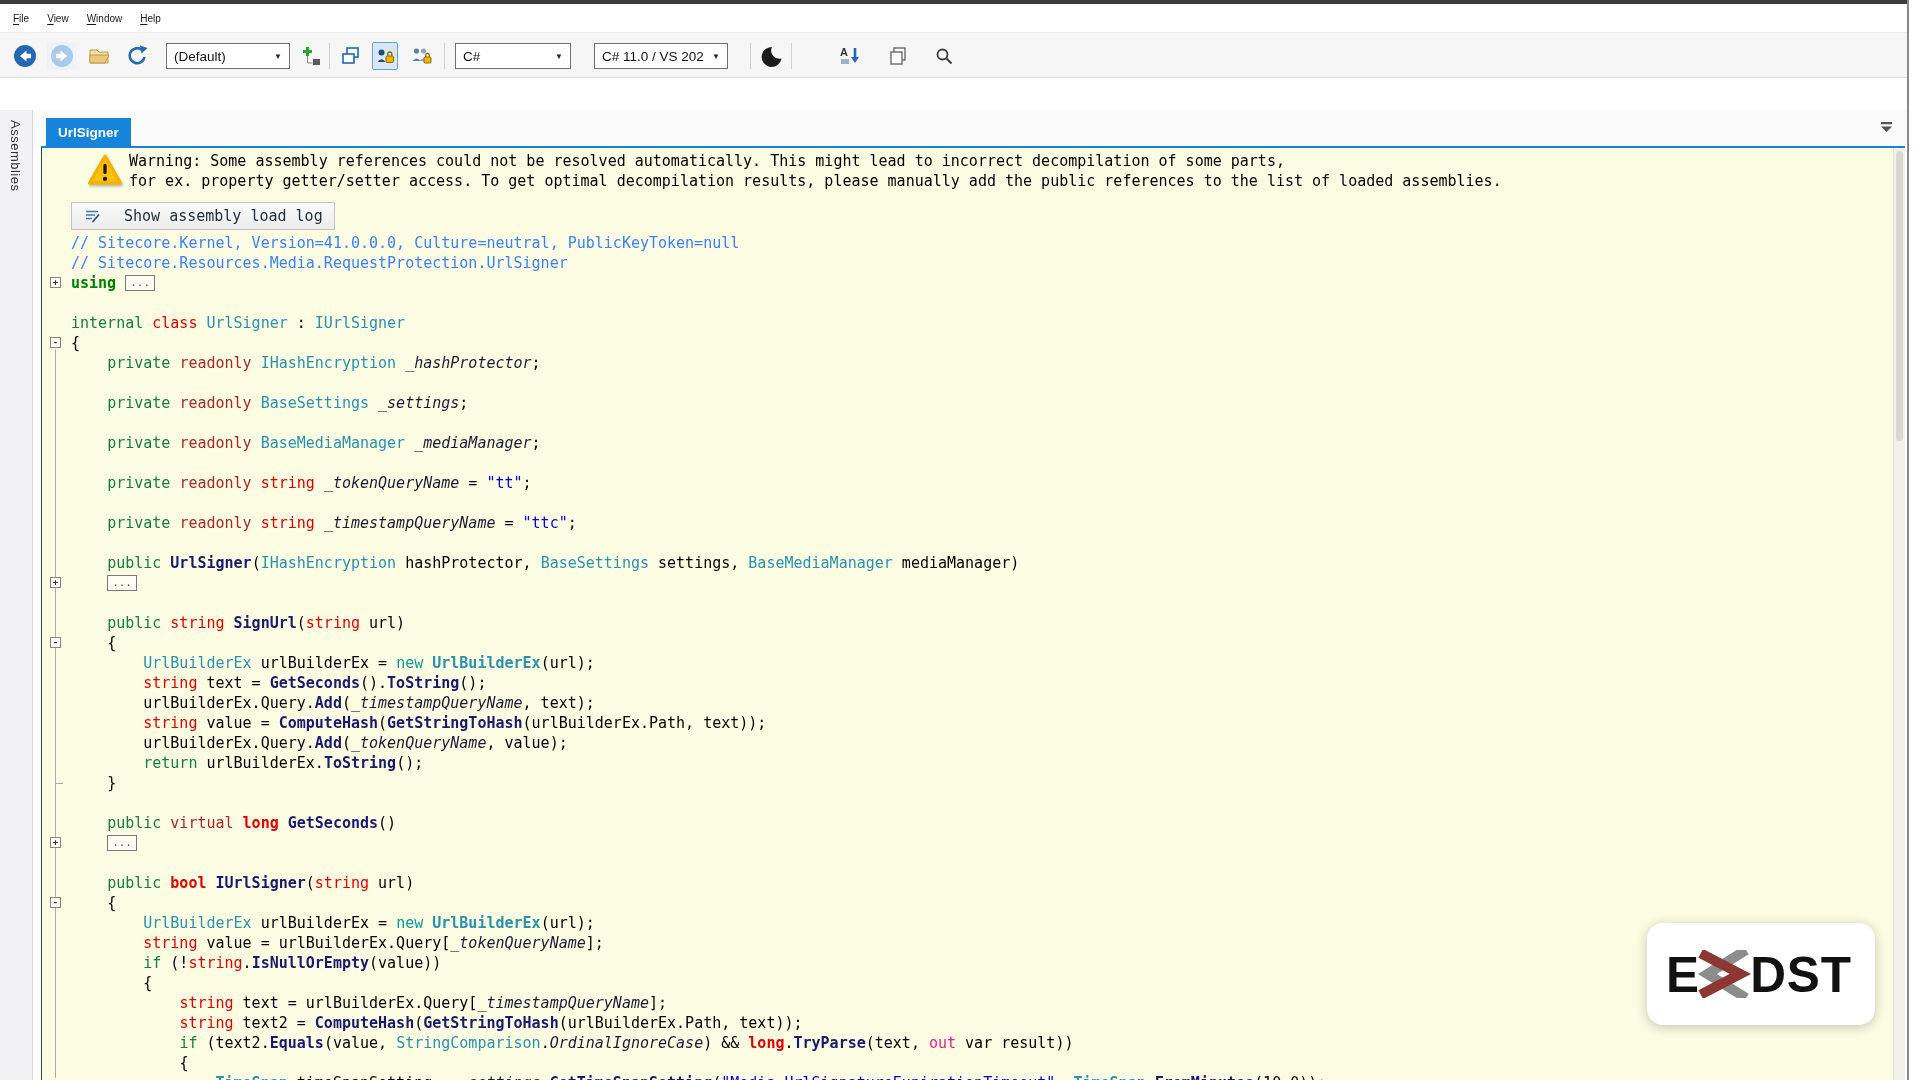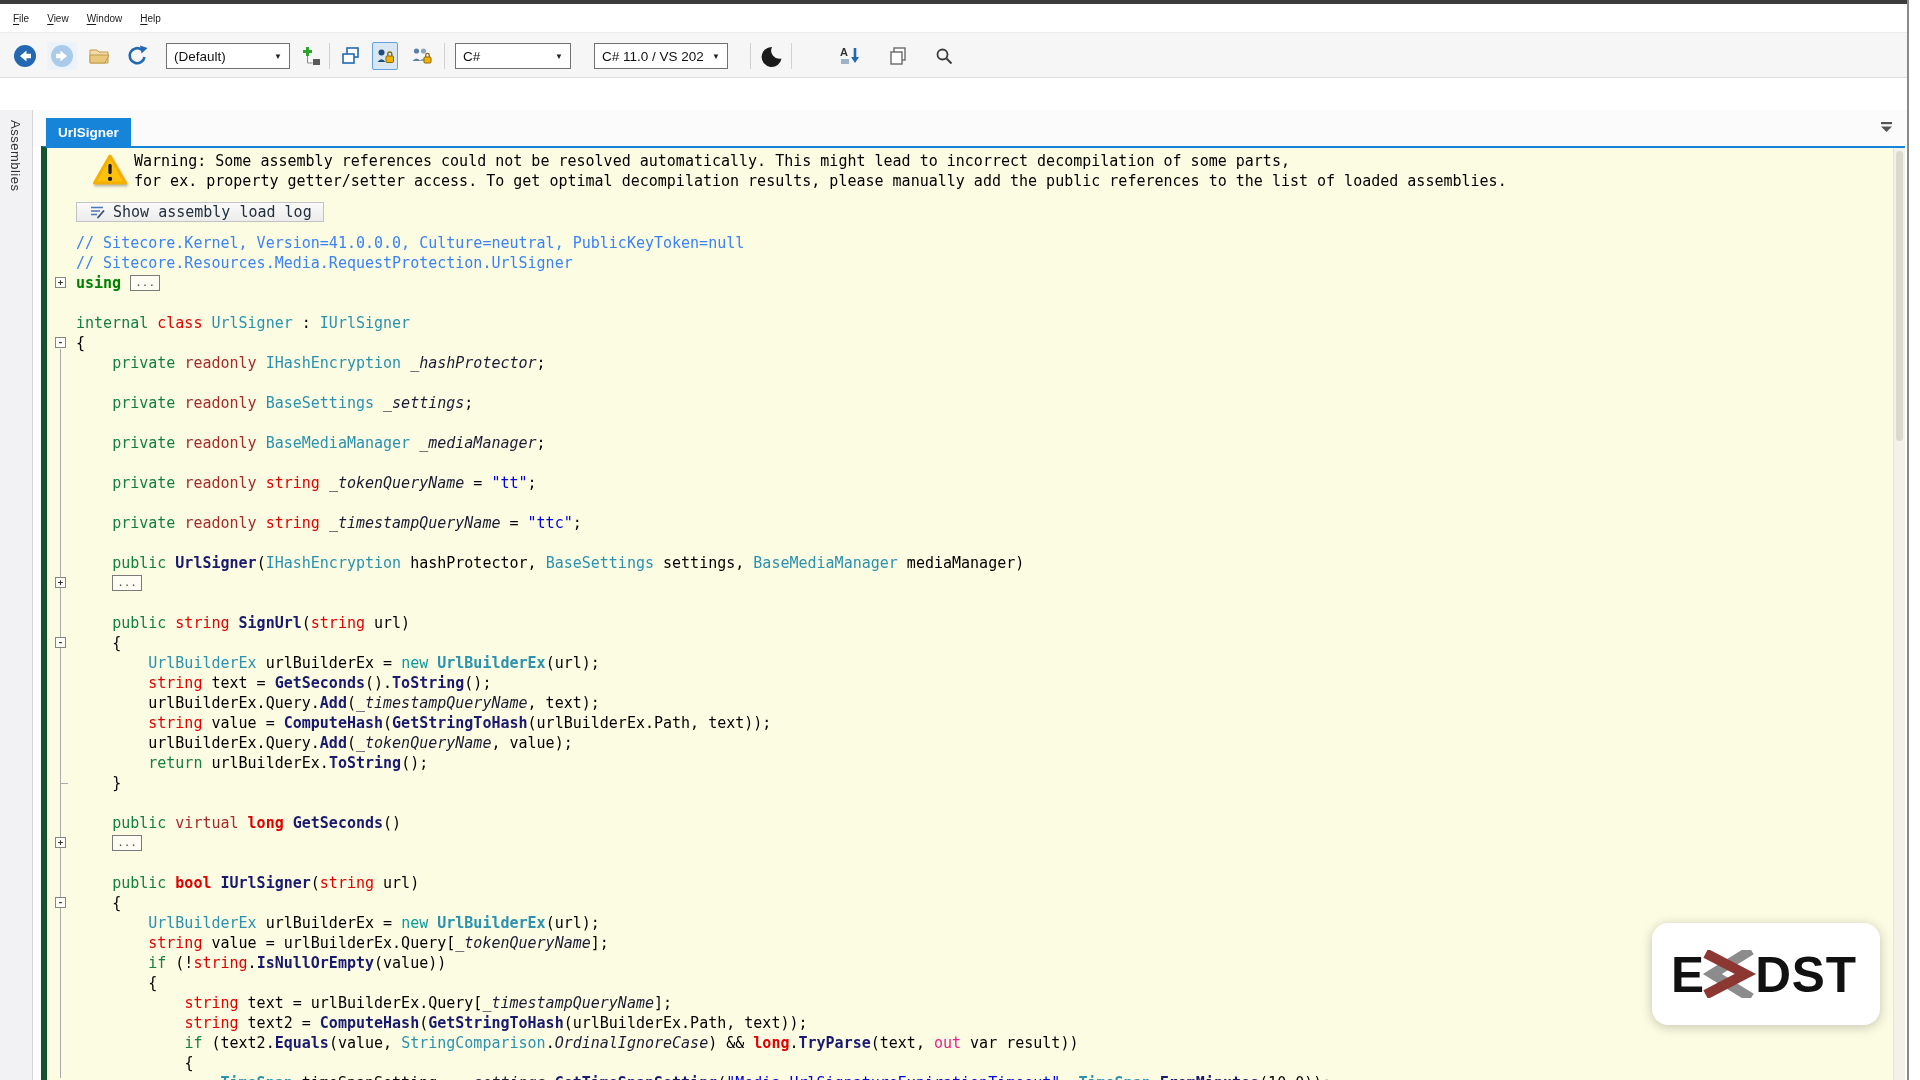--- a/index.html
+++ b/index.html
@@ -34,25 +34,25 @@
   .tb-softbg{background:#ECF3FB;border-radius:2px}
   
   .side-strip{position:absolute;left:0;top:110px;bottom:0;width:33px;background:#f2f2f4;border-right:1px solid #d5d5d8;cursor:pointer}
   .side-label{writing-mode:vertical-rl;font-size:13px;color:#333;position:absolute;left:8px;top:10px;letter-spacing:.5px}
   .content{position:absolute;left:33px;top:110px;right:0;bottom:0;background:#fff}
   .tabstrip{height:36px;background:#fbfbfb;position:relative}
   .tab-active{position:absolute;left:13px;bottom:0;height:28px;background:var(--accent-blue);color:#fff;
     font-size:13.5px;font-weight:bold;display:flex;align-items:center;padding:0 12px;cursor:pointer}
   .tab-list-btn{position:absolute;right:14px;bottom:9px;cursor:pointer}
   .codepanel{position:absolute;left:8px;right:2px;top:36px;bottom:0;background:var(--panel-yellow);
-    border-left:6px solid #14532d;border-top:2.5px solid var(--accent-blue);overflow:hidden}
+    border-left:1px solid #14532d;border-top:2.5px solid var(--accent-blue);overflow:hidden}
   
   .warn-icon{position:absolute;left:46px;top:6px;filter:drop-shadow(1px 2px 1px rgba(0,0,0,.25))}
   .warn-line{position:absolute;left:87px;white-space:pre;font:15px/20px "DejaVu Sans Mono",monospace;color:#000}
-  .loadlog-btn{position:absolute;left:29px;top:54px;height:20px;display:flex;align-items:center;gap:7px;
+  .loadlog-btn{position:absolute;left:29px;top:54px;height:28px;display:flex;align-items:center;gap:23px;
     padding:0 11px;background:linear-gradient(#fafafa,#ececed);border:1px solid #c3c3c3;
     font:15px/18px "DejaVu Sans Mono",monospace;color:#20303e;cursor:pointer}
   
   .cl{position:absolute;left:29px;height:20px;white-space:pre;font:15px/20px "DejaVu Sans Mono",monospace;color:#000}
   .tok-k{color:#15803d;font-weight:normal}
   .tok-kg{color:#008000;font-weight:bold}
   .tok-km{color:#A52A2A}
   .tok-kr{color:#E00000}
   .tok-krb{color:#E00000;font-weight:bold}
   .tok-kn{color:#089B9B}

